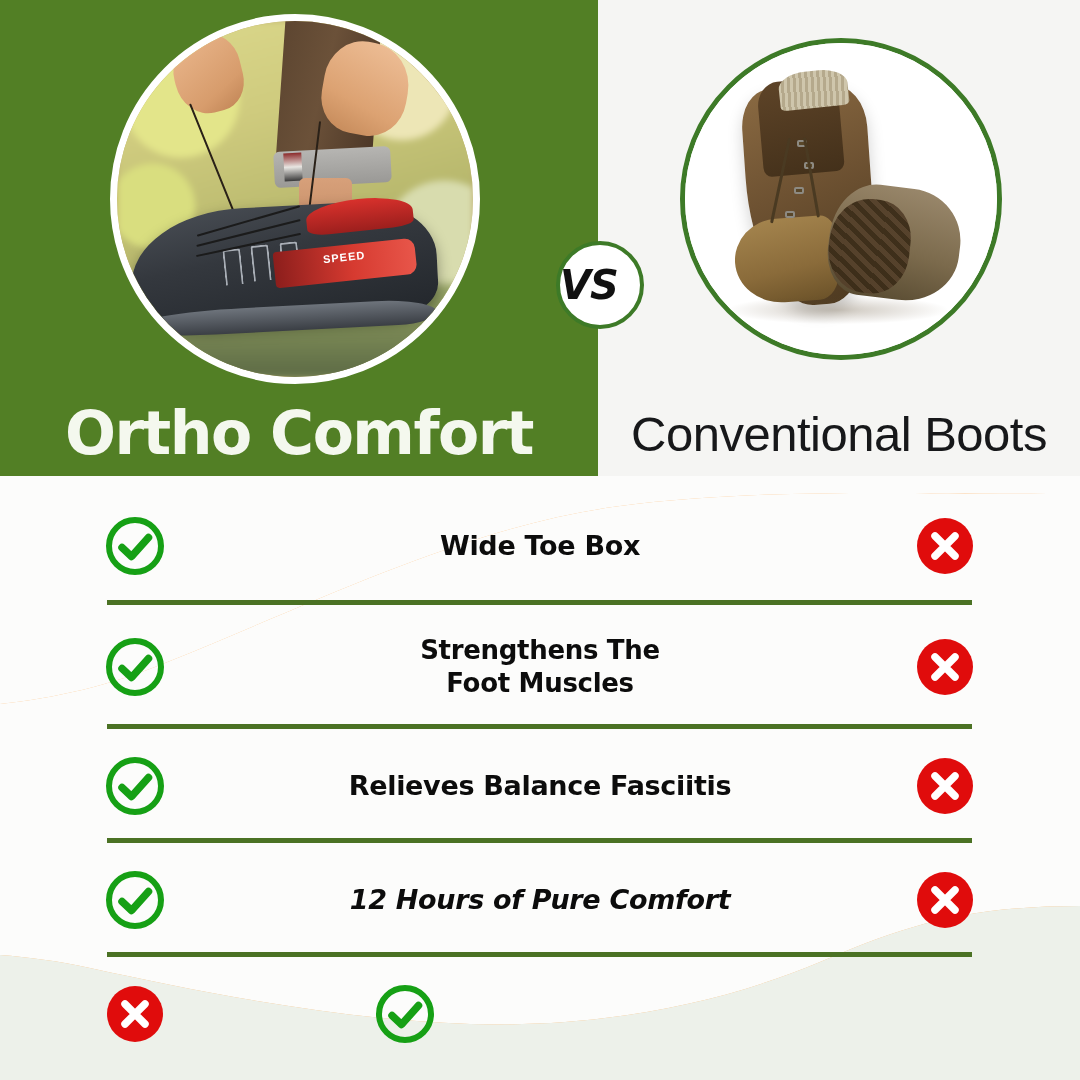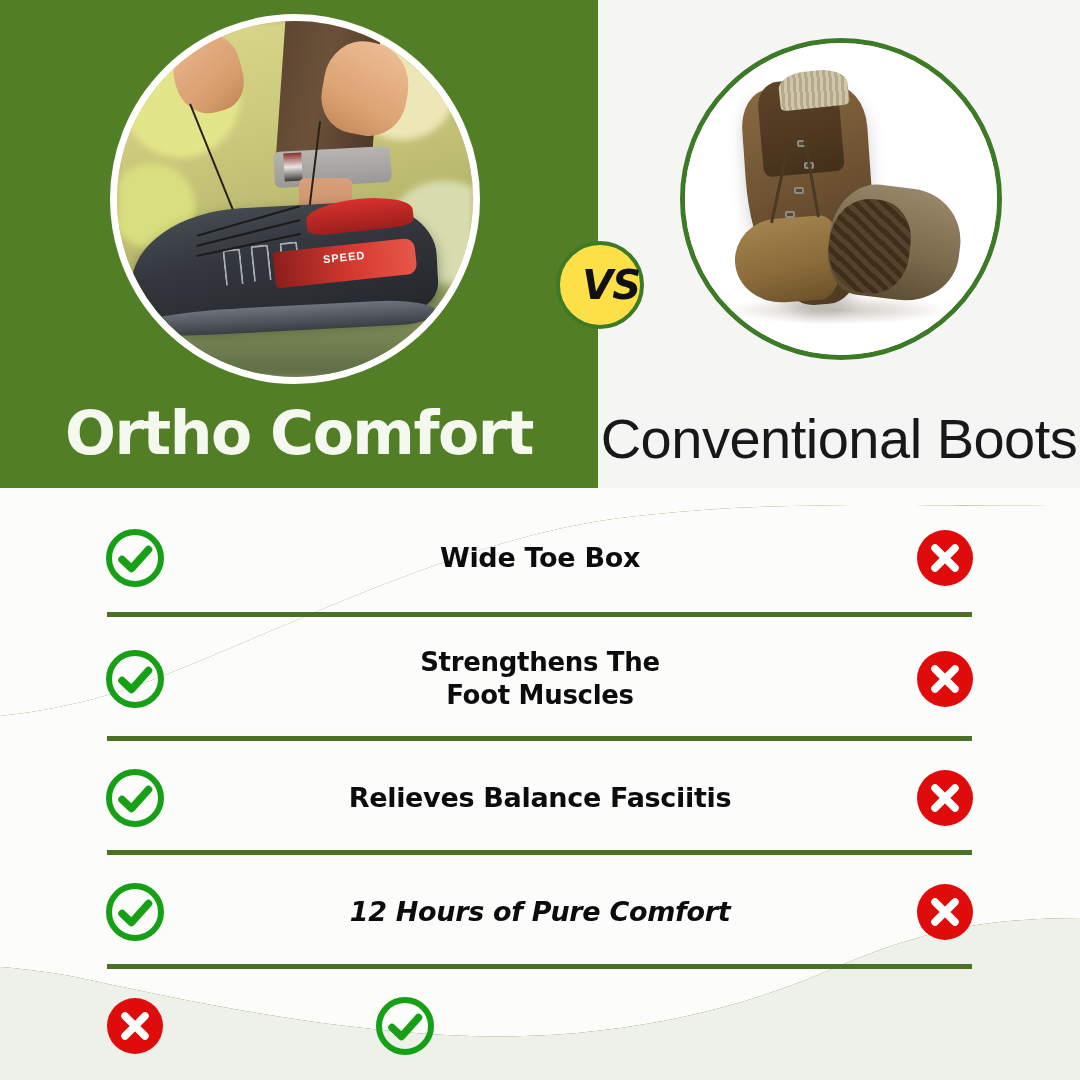--- a/index.html
+++ b/index.html
@@ -180,48 +180,48 @@
     position:absolute; width:2.5px; background:#4A3A22; border-radius:2px;
   }
   .boot-shadow {
     position:absolute; left:14%; bottom:10%; width:70%; height:9%;
     background:radial-gradient(ellipse at center, rgba(90,70,40,.30) 0%, rgba(255,255,255,0) 72%);
   }
 
   
   .vs-badge {
     position:absolute; left:556px; top:241px; width:88px; height:88px;
-    border-radius:50%; background:#fde047; border:4px solid #3D7A27;
-    display:flex; align-items:center; justify-content:flex-end;
+    border-radius:50%; background:#ffffff; border:4px solid #3D7A27;
+    display:flex; align-items:center; justify-content:flex-start;
     z-index:6;
   }
   .vs-badge span {
     font-family:"DejaVu Sans", sans-serif;
     font-size:40px; font-weight:bold; color:#111111;
     letter-spacing:-1px; font-style:italic;
   }
 
   
   .title-left {
     position:absolute; left:0; top:398px; width:598px;
     text-align:center; color:#F4F8EE;
     font-family:"DejaVu Sans", sans-serif;
     font-size:60px; font-weight:bold; letter-spacing:-1.5px;
     white-space:nowrap;
   }
   .title-right {
     position:absolute; left:598px; top:406px; width:482px;
     text-align:center; color:#17181A;
     font-family:"Liberation Sans", sans-serif;
-    font-size:56px; font-weight:400; letter-spacing:-0.5px;
+    font-size:49px; font-weight:400; letter-spacing:-0.5px;
     white-space:nowrap;
   }
 
   
-  .body-wrap { position:absolute; left:0; top:488px; width:1080px; height:592px; background:#4d7c0f; }
+  .body-wrap { position:absolute; left:0; top:476px; width:1080px; height:592px; background:#fdba74; }
   .wave-svg { position:absolute; left:0; top:0; width:1080px; height:592px; }
 
   .rows { position:absolute; left:0; top:0; width:1080px; height:592px; }
   .row {
     position:absolute; left:0; width:1080px;
     display:flex; align-items:center;
   }
   .cell-icon {
     width:270px; display:flex; align-items:center; justify-content:center; flex:0 0 270px;
   }

